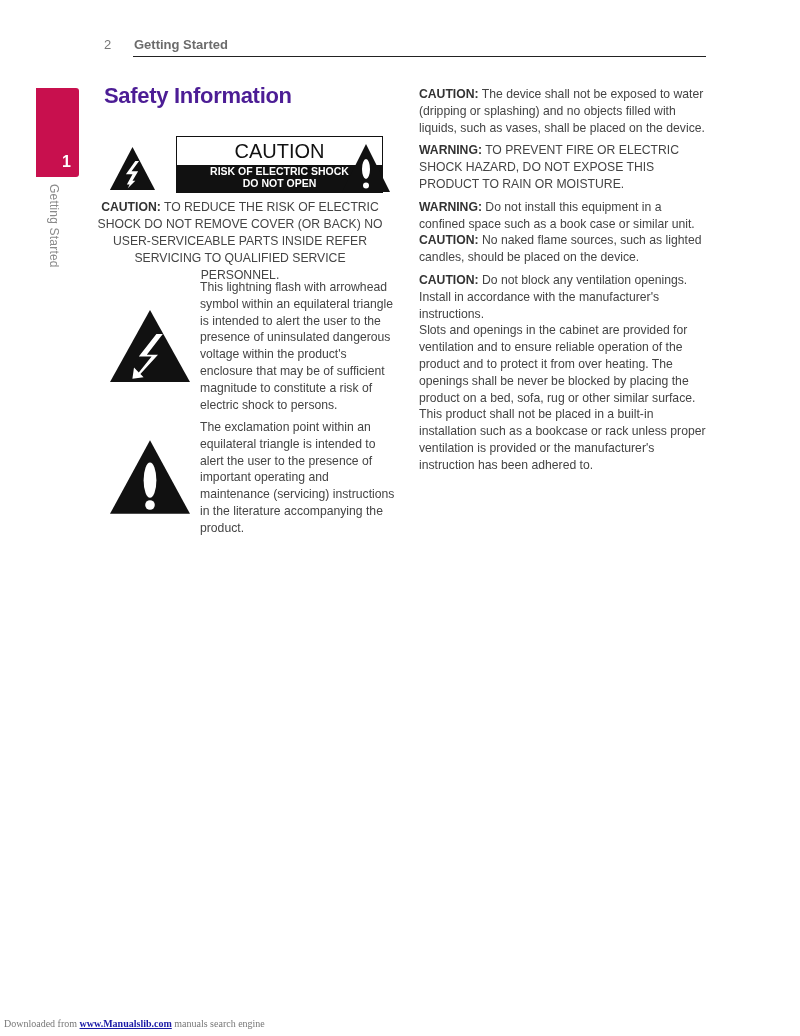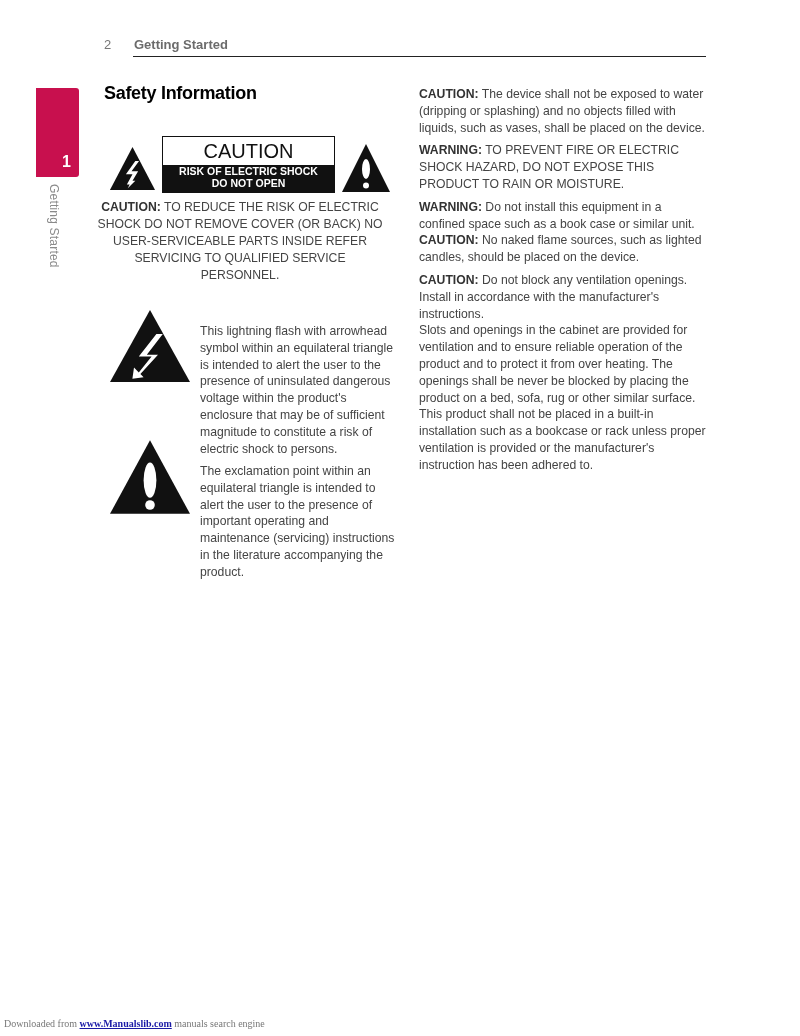--- a/index.html
+++ b/index.html
@@ -9,36 +9,36 @@
 
   .page-num { left: 104px; top: 37px; font-size: 13px; color: #777; }
   .section-head { left: 134px; top: 37px; font-size: 13px; font-weight: bold; color: #6b6b6b; }
   .head-rule { left: 133px; top: 56px; width: 573px; height: 1px; background: #222; }
 
   .chapter-tab { left: 36px; top: 88px; width: 43px; height: 89px; background: #c8104e;
                  border-radius: 0 3px 3px 0; }
   .chapter-num { position: absolute; right: 8px; bottom: 6px; color: #fff; font-weight: bold; font-size: 16px; }
   .chapter-side { left: 47px; top: 184px; writing-mode: vertical-rl; font-size: 12px; color: #8a8a8a; letter-spacing: 0.2px; }
 
-  .title { left: 104px; top: 83px; font-size: 18px; font-weight: bold; color: #000000; letter-spacing: -0.3px; }
+  .title { left: 104px; top: 83px; font-size: 22px; font-weight: bold; color: #4c1d95; letter-spacing: -0.3px; }
 
-  .caution-box { left: 162px; top: 136px; width: 173px; height: 57px; border: 1.5px solid #111; box-sizing: border-box; }
+  .caution-box { left: 176px; top: 136px; width: 207px; height: 57px; border: 1.5px solid #111; box-sizing: border-box; }
   .caution-word { height: 28px; line-height: 28px; text-align: center; font-size: 20px; color: #111; }
   .caution-band { background: #111; color: #fff; text-align: center; font-size: 10.5px; font-weight: bold; line-height: 12px; padding-top: 0; height: 27px; box-sizing: border-box; }
 
   .tri-small-l { left: 109px; top: 144px; width: 47px; height: 49px; }
   .tri-small-r { left: 340px; top: 143px; width: 52px; height: 50px; }
 
   .caution-para { left: 96px; top: 199px; width: 288px; text-align: center; font-size: 12.2px; line-height: 17px; color: #444; }
   .caution-para b { color: #333; }
 
   .big-tri-1 { left: 110px; top: 310px; width: 80px; height: 72px; }
   .big-tri-2 { left: 110px; top: 440px; width: 80px; height: 74px; }
 
-  .side-text { left: 200px; width: 200px; font-size: 12.2px; line-height: 16.8px; color: #444; margin-top: 44px; }
+  .side-text { left: 200px; width: 200px; font-size: 12.2px; line-height: 16.8px; color: #444; }
   .side-1 { top: 279px; }
   .side-2 { top: 419px; }
 
   .col-right { left: 419px; top: 86px; width: 290px; font-size: 12.2px; line-height: 16.8px; color: #444; }
   .col-right p { margin: 0 0 6px 0; }
   .col-right p.tight { margin-bottom: 0; }
   .col-right b { color: #333; }
 
   .footer { left: 4px; top: 1018px; font-family: "Liberation Serif", "DejaVu Serif", serif; font-size: 10px; color: #777; }
   .footer a { color: #1a1aa6; text-decoration: underline; font-weight: bold; }

